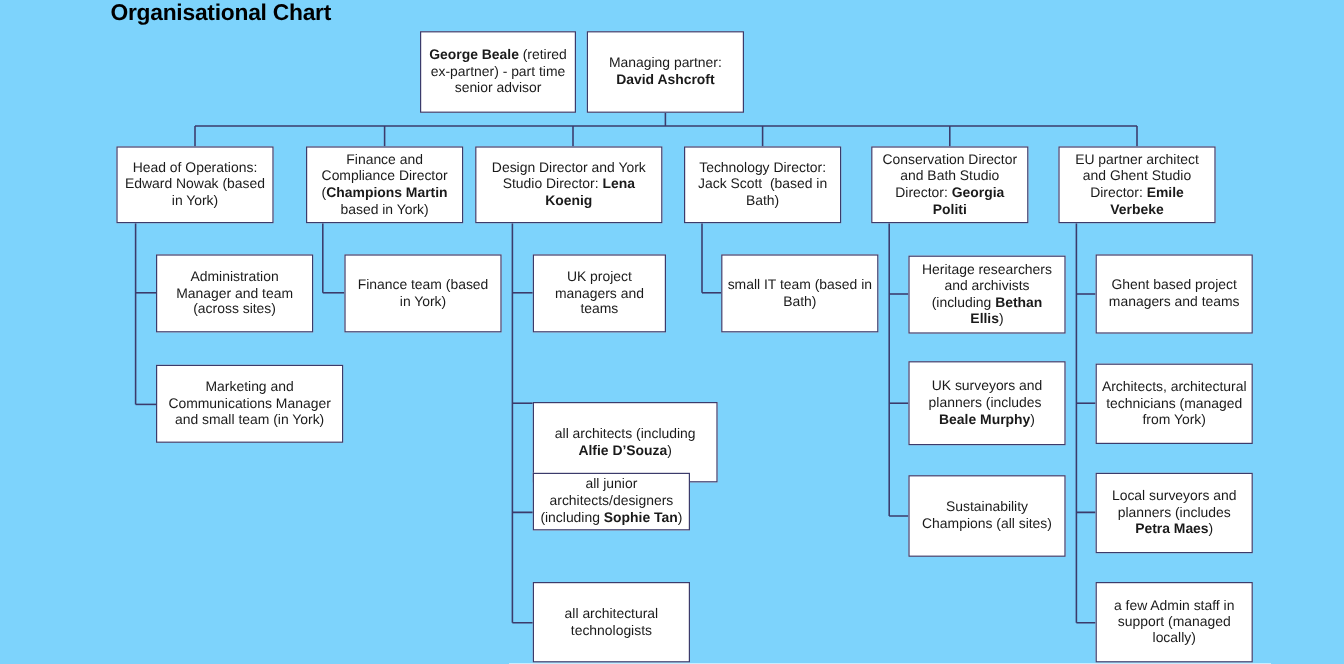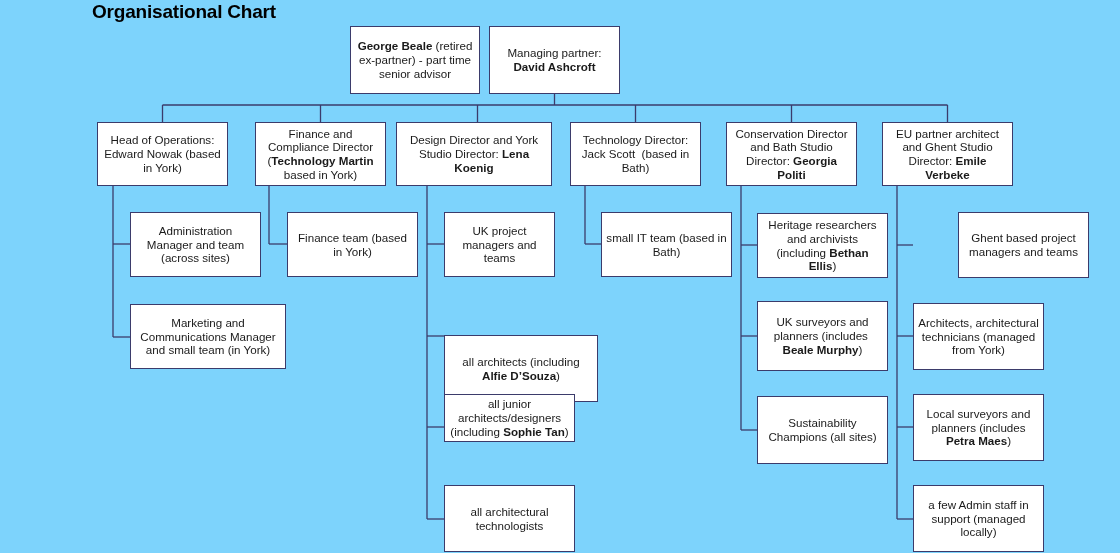--- a/index.html
+++ b/index.html
@@ -100,21 +100,21 @@
       <div class="node" style="left: 350px; top: 26px; width: 130px; height: 68px; border-color: rgb(59, 59, 107); align-items: center;">
         <span class="txt"><b>George Beale</b> (retired ex-partner) - part time senior advisor</span>
       </div>
       <div class="node" style="left: 489px; top: 26px; width: 131px; height: 68px; border-color: rgb(59, 59, 107);">
         <span class="txt">Managing partner: <b>David Ashcroft</b></span>
       </div>
       <div class="node" style="left: 97px; top: 122px; width: 131px; height: 64px; border-color: rgb(59, 59, 107);">
         <span class="txt">Head of Operations: Edward Nowak (based in York)</span>
       </div>
       <div class="node" style="left: 255px; top: 122px; width: 131px; height: 64px; border-color: rgb(59, 59, 107);">
-        <span class="txt">Finance and Compliance Director (<b>Technology Martin</b> based in York)</span>
+        <span class="txt">Finance and Compliance Director (<b>Champions Martin</b> based in York)</span>
       </div>
       <div class="node" style="left: 396px; top: 122px; width: 156px; height: 64px; border-color: rgb(59, 59, 107);">
         <span class="txt">Design Director and York Studio Director: <b>Lena Koenig</b></span>
       </div>
       <div class="node" style="left: 570px; top: 122px; width: 131px; height: 64px; border-color: rgb(59, 59, 107);">
         <span class="txt">Technology Director: Jack Scott&nbsp; (based in Bath)</span>
       </div>
       <div class="node" style="left: 726px; top: 122px; width: 131px; height: 64px; border-color: rgb(59, 59, 107);">
         <span class="txt">Conservation Director and Bath Studio Director: <b>Georgia Politi</b></span>
       </div>
@@ -147,21 +147,21 @@
       </div>
       <div class="node" style="left: 757px; top: 213px; width: 131px; height: 65px; border-color: rgb(59, 59, 107);">
         <span class="txt">Heritage researchers and archivists (including <b>Bethan Ellis</b>)</span>
       </div>
       <div class="node" style="left: 757px; top: 301px; width: 131px; height: 70px; border-color: rgb(59, 59, 107);">
         <span class="txt">UK surveyors and planners (includes&nbsp; <b>Beale Murphy</b>)</span>
       </div>
       <div class="node" style="left: 757px; top: 396px; width: 131px; height: 68px; border-color: rgb(59, 59, 107);">
         <span class="txt">Sustainability Champions (all sites)</span>
       </div>
-      <div class="node" style="left: 913px; top: 212px; width: 131px; height: 66px; border-color: rgb(59, 59, 107); margin-left: 45px;">
+      <div class="node" style="left: 913px; top: 212px; width: 131px; height: 66px; border-color: rgb(59, 59, 107);">
         <span class="txt">Ghent based project managers and teams</span>
       </div>
       <div class="node" style="left: 913px; top: 303px; width: 131px; height: 67px; border-color: rgb(59, 59, 107);">
         <span class="txt">Architects, architectural technicians (managed from York)</span>
       </div>
       <div class="node" style="left: 913px; top: 394px; width: 131px; height: 67px; border-color: rgb(59, 59, 107);">
         <span class="txt">Local surveyors and planners (includes <b>Petra Maes</b>)</span>
       </div>
       <div class="node" style="left: 913px; top: 485px; width: 131px; height: 67px; border-color: rgb(59, 59, 107);">
         <span class="txt">a few Admin staff in support (managed locally)</span>

